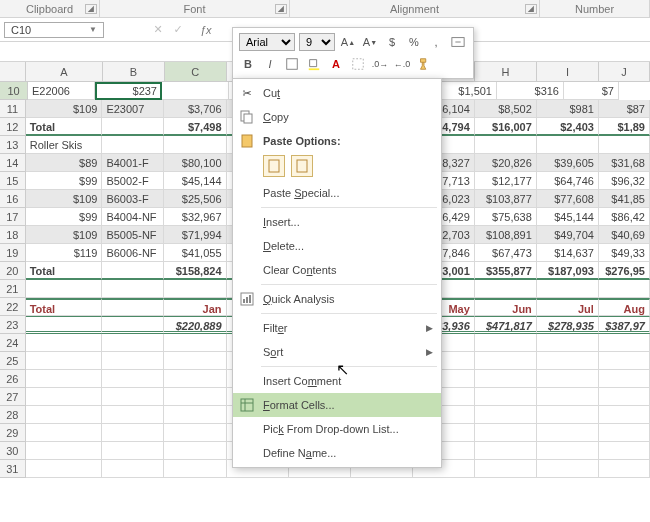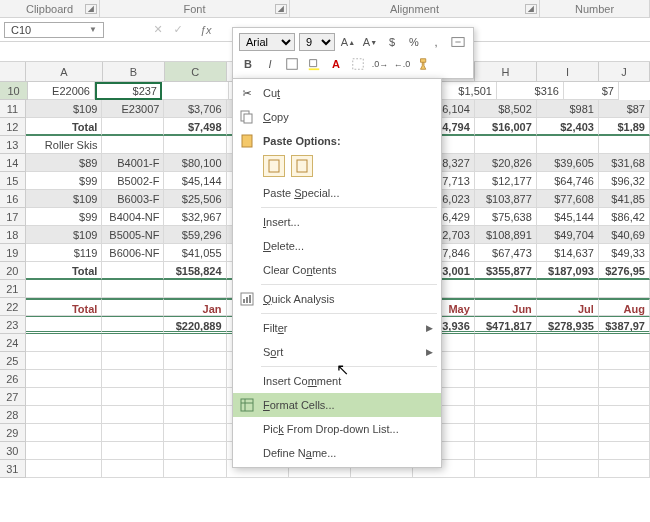--- a/index.html
+++ b/index.html
@@ -24,26 +24,26 @@
   .col-headers { display: flex; height: 20px; background: #f3f3f3; border-bottom: 1px solid #ccc; }
   .corner { width: 28px; border-right: 1px solid #ccc; background: #f3f3f3; }
   .col-h { border-right: 1px solid #ccc; text-align: center; line-height: 20px; color: #555; background: #f3f3f3; }
   .col-h.sel { background: #d5e3cf; }
 
   .rows { }
   .row { display: flex; height: 18px; }
   .row-h { width: 28px; border-right: 1px solid #ccc; border-bottom: 1px solid #ccc; text-align: center; line-height: 18px; background: #f3f3f3; color: #555; }
   .row-h.sel { background: #d5e3cf; }
   .cell { border-right: 1px solid #d9d9d9; border-bottom: 1px solid #d9d9d9; text-align: right; padding: 0 4px; line-height: 18px; white-space: nowrap; overflow: hidden; }
-  .cell.left { text-align: right; }
+  .cell.left { text-align: left; }
   .cell.shade { background: #e8e8e8; }
   .cell.active { outline: 2px solid #217346; outline-offset: -2px; background: #fff; z-index: 2; position: relative; }
   .row.total .cell { font-weight: bold; border-bottom: 2px solid #4a8a66; }
   .row.total2 .cell { font-weight: bold; border-top: 2px solid #4a8a66; color: #9c3b3b; }
-  .row.grand .cell { font-weight: bold; border-top: 1px solid #4a8a66; border-bottom: 3px double #4a8a66; }
+  .row.grand .cell { font-weight: bold; border-top: 1px solid #4a8a66; border-bottom: 3px double #4a8a66; font-style: italic; }
 
   
   .cA{width:83px}.cB{width:67px}.cC{width:67px}.cD{width:67px}.cE{width:67px}.cF{width:67px}.cG{width:67px}.cH{width:67px}.cI{width:67px}.cJ{width:55px}
 
   .context-menu { position: absolute; left: 232px; top: 78px; width: 210px; background: #fff; border: 1px solid #c6c6c6; box-shadow: 2px 2px 8px rgba(0,0,0,.25); z-index: 60; padding: 2px 0; }
   .ctx-item { display: flex; align-items: center; height: 24px; padding: 0 8px 0 30px; position: relative; color: #444; }
   .ctx-item.hover { background: #c5e0b4; }
   .ctx-item .ico { position: absolute; left: 6px; width: 16px; height: 16px; display: flex; align-items: center; justify-content: center; }
   .ctx-item .arrow { margin-left: auto; color: #666; font-size: 9px; }
   .ctx-sep { height: 1px; background: #e1e1e1; margin: 2px 4px 2px 28px; }
@@ -250,21 +250,21 @@
         <div class="cell cF"></div>
         <div class="cell cG">$66,429</div>
         <div class="cell cH">$75,638</div>
         <div class="cell cI">$45,144</div>
         <div class="cell cJ">$86,42</div>
       </div>
       <div class="row">
         <div class="row-h">18</div>
         <div class="cell cA shade">$109</div>
         <div class="cell cB shade left">B5005-NF</div>
-        <div class="cell cC shade">$59,296</div>
+        <div class="cell cC shade">$71,994</div>
         <div class="cell cD shade"></div>
         <div class="cell cE shade"></div>
         <div class="cell cF shade"></div>
         <div class="cell cG shade">$72,703</div>
         <div class="cell cH shade">$108,891</div>
         <div class="cell cI shade">$49,704</div>
         <div class="cell cJ shade">$40,69</div>
       </div>
       <div class="row">
         <div class="row-h">19</div>

